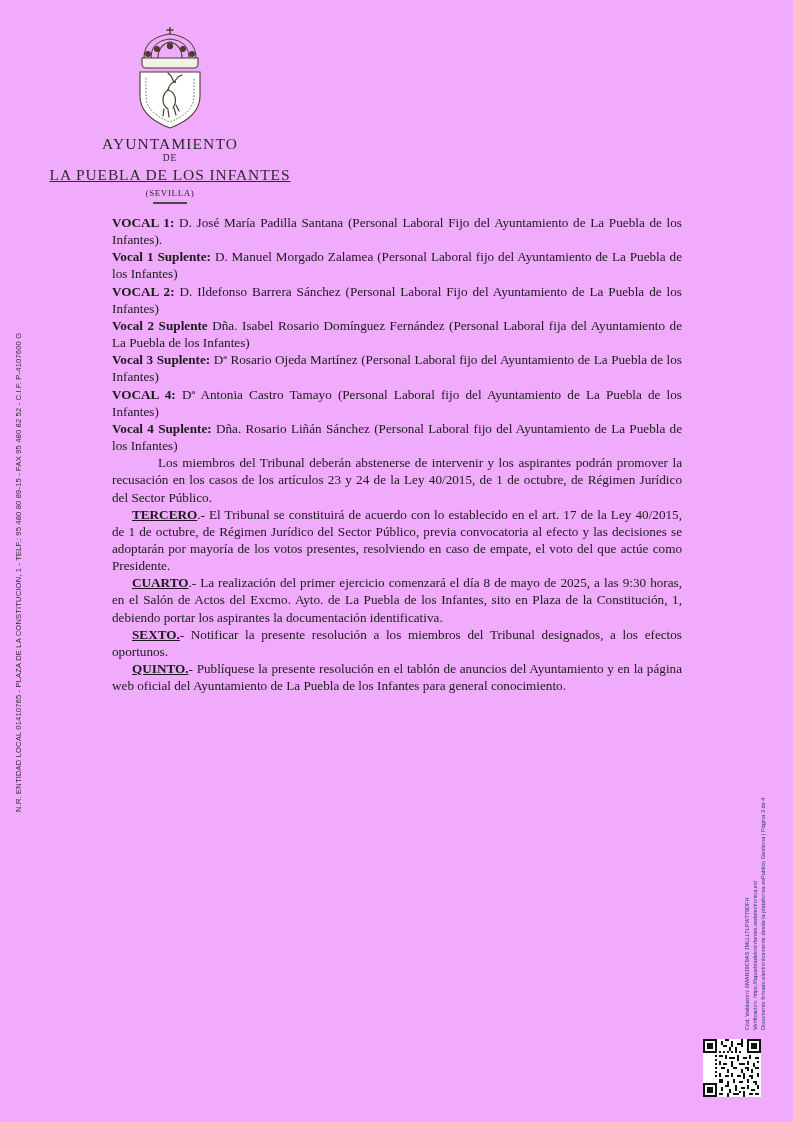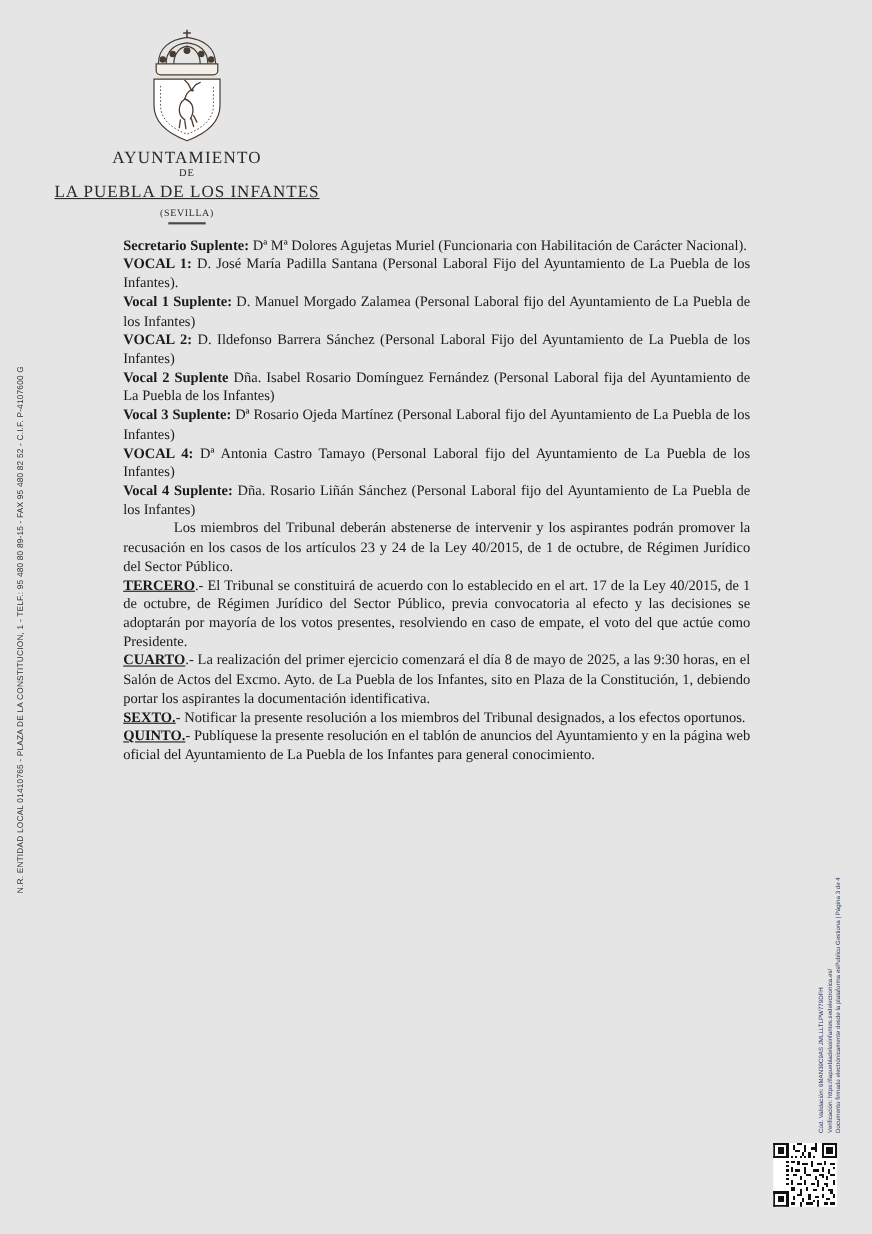--- a/index.html
+++ b/index.html
@@ -14,21 +14,21 @@
     position: relative;
     overflow: hidden;
     font-family: "Liberation Serif", "DejaVu Serif", serif;
     color: #1a1a1a;
   }
 
   
   .page {
     position: absolute;
     inset: 0;
-    background: #e5e5e5;
+    background: #f0abfc;
   }
 
   
   .letterhead {
     position: absolute;
     left: 0;
     top: 18px;
     width: 340px;
     text-align: center;
   }
@@ -124,21 +124,21 @@
     text-align: justify;
     color: #1a1a1a;
   }
   .content p {
     margin: 0 0 0 0;
     text-align: justify;
   }
   .blk { margin-bottom: 14px; }
   .tight { margin-bottom: 0; }
   b, .b { font-weight: bold; }
-  .u { text-decoration: underline; }
+  .u { text-decoration: underline; margin-left: 20px; }
   .ind { text-indent: 46px; }
 </style>
 </head>
 <body>
 
 <div class="page">
 
   <div class="letterhead">
     <svg class="crest" viewBox="0 0 92 112">
       <g fill="none" stroke="#4a3c30" stroke-width="1.1">
@@ -279,21 +279,20 @@
         <rect x="26" y="27" width="2" height="1"></rect>
       <rect x="22" y="15" width="1" height="1"></rect>
         <rect x="24" y="19" width="1" height="1"></rect>
       <rect x="26" y="21" width="1" height="2"></rect>
         <rect x="18" y="26" width="1" height="1"></rect>
     </g>
   </svg>
 
   <div class="content">
 
-    <p class="blk"><b>Secretario Suplente:</b><span> Dª Mª Dolores Agujetas Muriel (Funcionaria con Habilitación de Carácter Nacional).</span></p>
 
     <p class="tight"><b>VOCAL 1:</b><span> D. José María Padilla Santana (Personal Laboral Fijo del Ayuntamiento de La Puebla de los Infantes).</span></p>
     <p class="blk"><b>Vocal 1 Suplente:</b><span> D. Manuel Morgado Zalamea      (Personal Laboral fijo del Ayuntamiento de La Puebla de los Infantes)</span></p>
 
     <p class="tight"><b>VOCAL 2:</b><span> D. Ildefonso Barrera Sánchez (Personal Laboral Fijo del Ayuntamiento de La Puebla de los Infantes)</span></p>
     <p class="blk"><b>Vocal 2 Suplente</b><span> Dña. Isabel Rosario Domínguez Fernández (Personal Laboral fija del Ayuntamiento de La Puebla de los Infantes)</span></p>
 
     <p class="blk"><b>Vocal 3 Suplente:</b><span> Dª Rosario Ojeda Martínez (Personal Laboral fijo del Ayuntamiento de La Puebla de los Infantes)</span></p>
 
     <p class="tight"><b>VOCAL 4:</b><span> Dª Antonia Castro Tamayo (Personal Laboral fijo del Ayuntamiento de La Puebla de los Infantes)</span></p>

